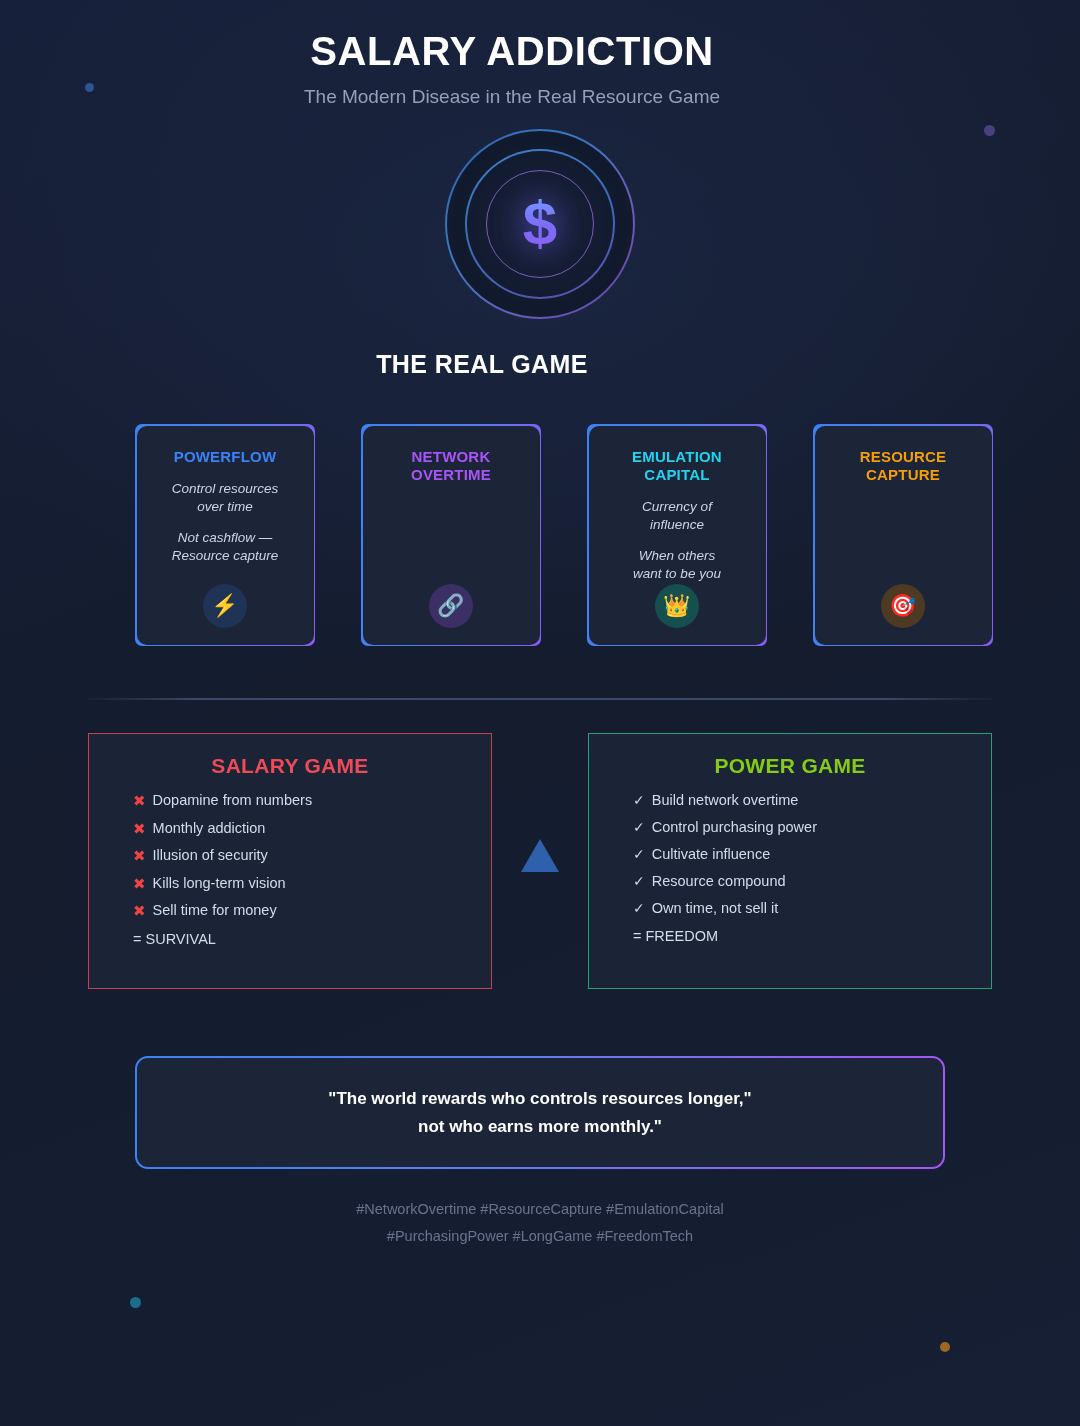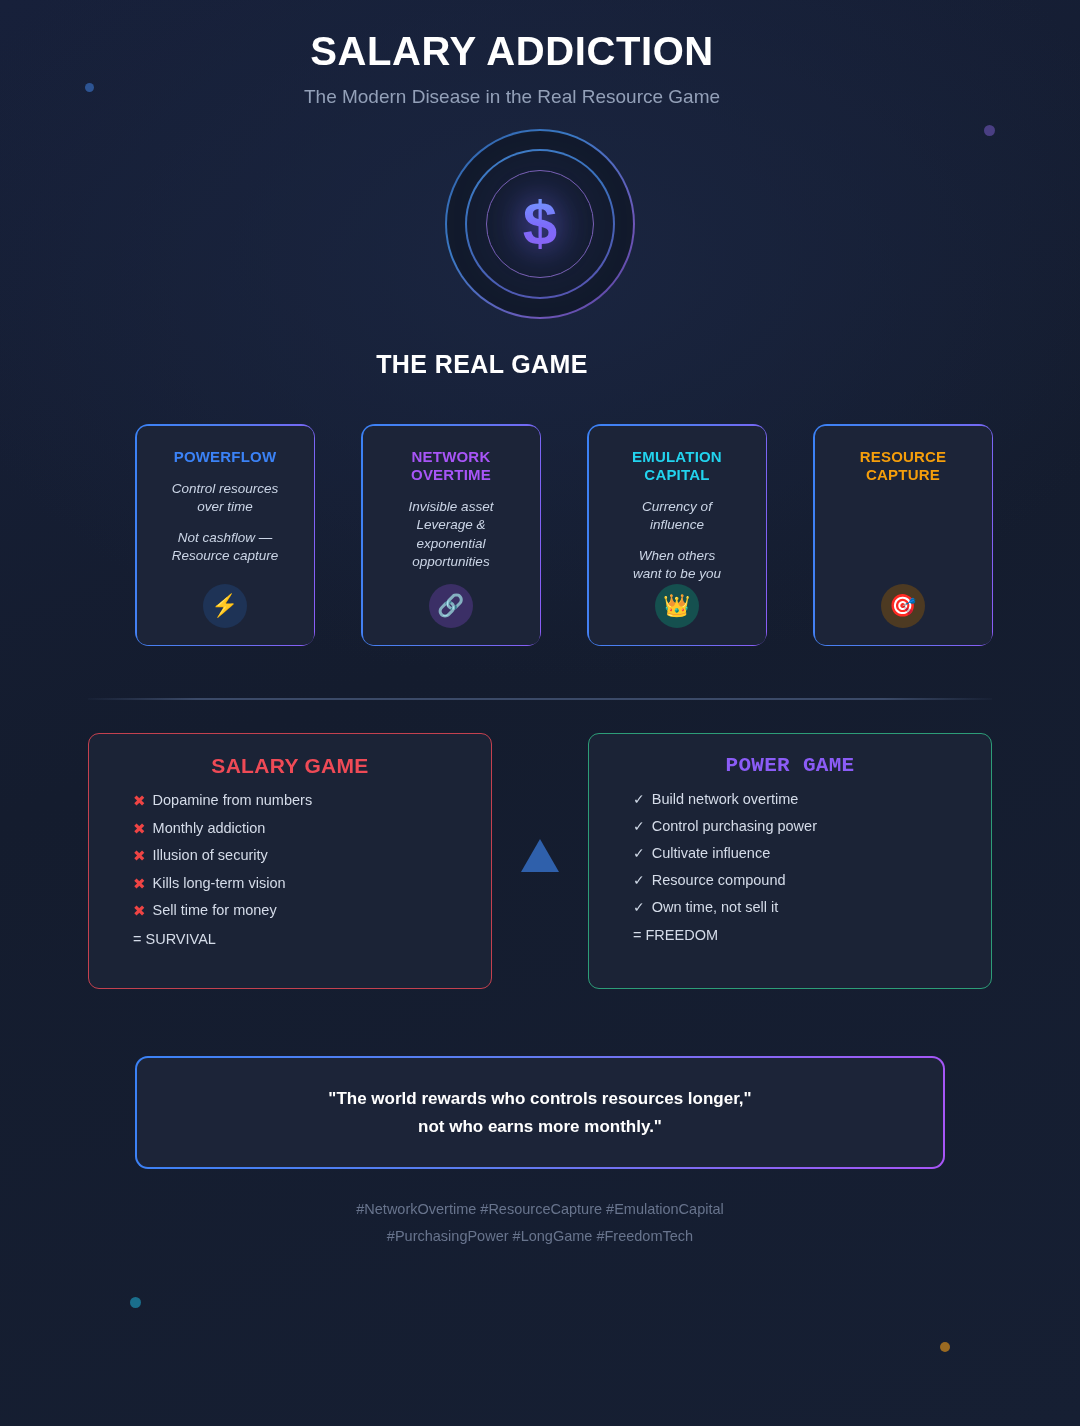--- a/index.html
+++ b/index.html
@@ -114,21 +114,21 @@
     top: 424px;
     left: 135px;
     width: 858px;
     display: flex;
     justify-content: space-between;
   }
   .card {
     position: relative;
     width: 180px;
     height: 222px;
-    border-radius: 14px;
+    border-radius: 7px;
     padding: 1.5px;
     background: linear-gradient(100deg, #3b82f6 0%, #4f7ef0 40%, #8b5cf6 100%);
   }
   .card-inner {
     width: 100%;
     height: 100%;
     border-radius: 10px;
     background: #1c2438;
     display: flex;
     flex-direction: column;
@@ -177,35 +177,35 @@
     top: 733px;
     left: 88px;
     width: 904px;
     height: 256px;
   }
   .panel {
     position: absolute;
     top: 0;
     width: 404px;
     height: 256px;
-    border-radius: 11px;
+    border-radius: 0;
     background: #1b2336;
     padding: 20px 26px 0;
   }
   .panel-salary { left: 0; border: 1.5px solid #c4414f; }
   .panel-power  { right: 0; border: 1.5px solid #2d9d78; }
 
   .panel-title {
     text-align: center;
     font-size: 21px;
     font-weight: bold;
     letter-spacing: 0.3px;
   }
   .panel-title.salary { color: #ef4a56; }
-  .panel-title.power  { color: #8b5cf6; font-family: Liberation Mono, monospace; }
+  .panel-title.power  { color: #84cc16; }
 
   .panel-list { margin-top: 15px; padding-left: 18px; }
   .panel-item {
     display: flex;
     align-items: center;
     font-size: 14.5px;
     color: #d5dce9;
     margin-bottom: 12.5px;
     line-height: 1;
   }
@@ -302,26 +302,20 @@
             <div class="card-gap"></div>
             <div class="card-line">Not cashflow —</div>
             <div class="card-line">Resource capture</div>
           </div>
           <div class="card-icon-badge" style="background: rgb(30, 51, 86);">⚡</div>
         </div>
       </div>
       <div class="card">
         <div class="card-inner">
           <div class="card-title" style="color: rgb(168, 85, 247); text-align: center;">NETWORK OVERTIME</div>
-          <div class="card-body">
-            <div class="card-line">Invisible asset</div>
-            <div class="card-line">Leverage &amp;</div>
-            <div class="card-line">exponential</div>
-            <div class="card-line">opportunities</div>
-          </div>
           <div class="card-icon-badge" style="background: rgb(59, 47, 102);">🔗</div>
         </div>
       </div>
       <div class="card">
         <div class="card-inner">
           <div class="card-title" style="color: rgb(34, 211, 238);">EMULATION CAPITAL</div>
           <div class="card-body">
             <div class="card-line">Currency of</div>
             <div class="card-line">influence</div>
             <div class="card-gap"></div>

